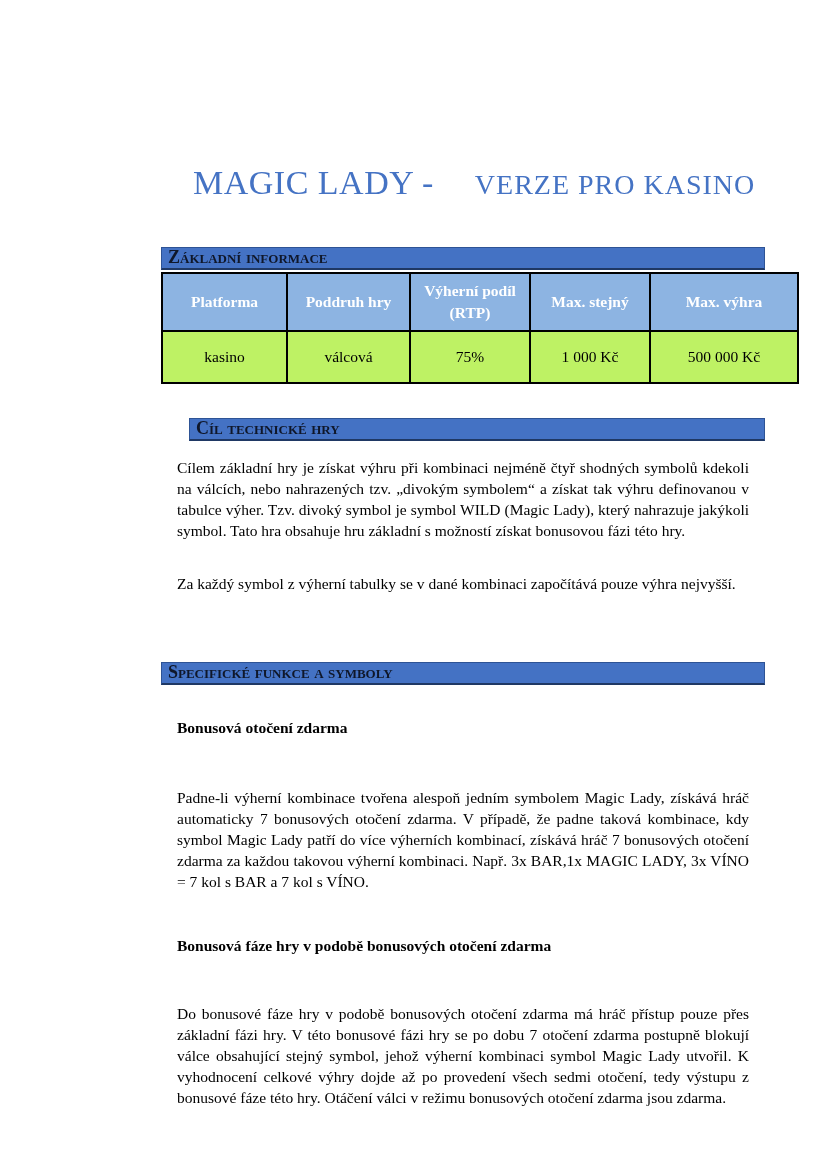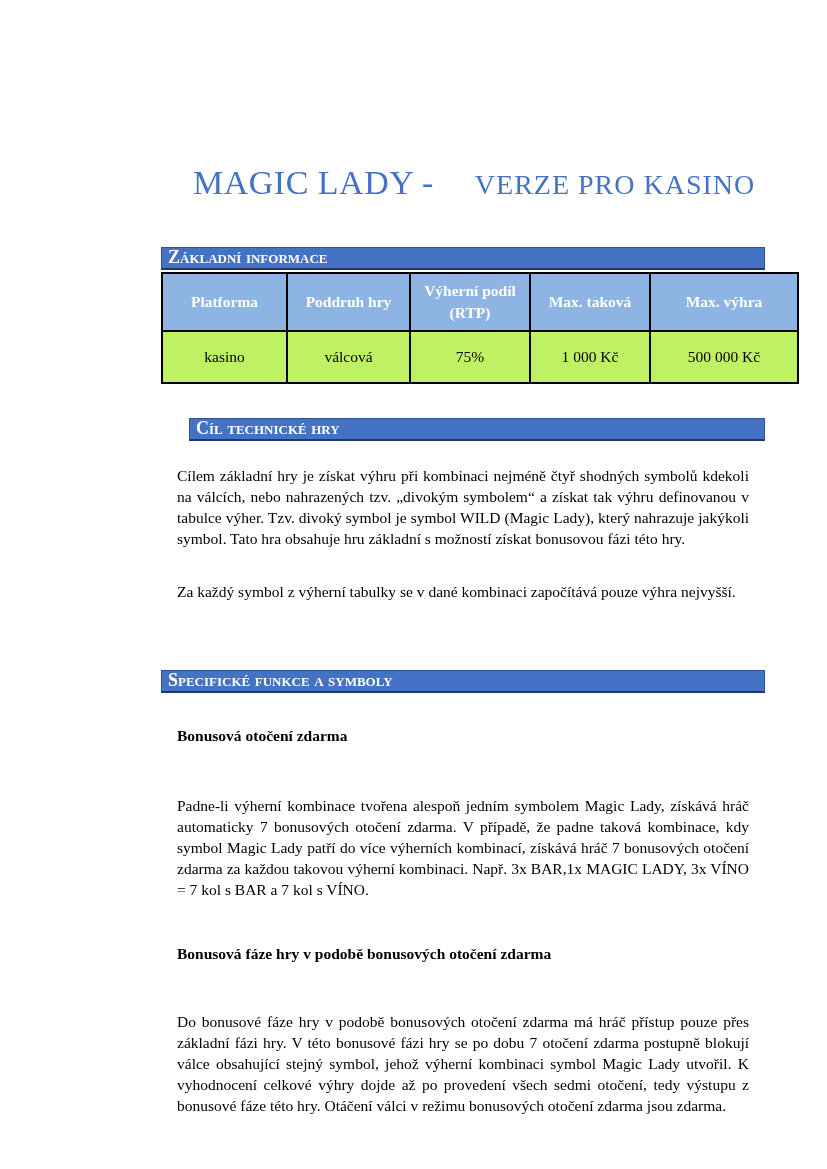--- a/index.html
+++ b/index.html
@@ -24,21 +24,21 @@
     line-height:45px;
     letter-spacing:0.5px;
     white-space:nowrap;
   }
   .doc-title .title-main { font-size:34px; }
   .doc-title .title-sub  { font-size:28px; letter-spacing:1px; }
   
   .section-bar {
     margin-top:24px;
     background:#4472C4;
-    color:#ffffff;
+    color:#0f172a;
     font-weight:bold;
     font-variant:small-caps;
     font-size:18px;
     line-height:19px;
     padding:0 0 1px 6px;
     border:1px solid #2E5395;
     border-bottom:2px solid #1F3864;
   }
   
   table.info-table {
@@ -64,21 +64,21 @@
   .info-table td {
     background:#bef264;
     height:41px;
   }
   
   .para {
     font-size:15.5px;
     line-height:21px;
     text-align:justify;
   }
-  .para.mt { margin-top:8px; }
+  .para.mt { margin-top:0; }
   .subhead {
     font-size:15.5px;
     font-weight:bold;
     line-height:21px;
   }
   
   .bar-goal        { margin-top:34px;margin-left:28px; }
   .bar-description { margin-top:43px; }
   .bar-features    { margin-top:52px; }
   .goal-p2         { margin-top:0; }
@@ -103,21 +103,21 @@
           <col style="width:123px">
           <col style="width:120px">
           <col style="width:120px">
           <col style="width:148px">
       </colgroup>
       <thead>
         <tr>
           <th>Platforma</th>
           <th>Poddruh hry</th>
           <th>Výherní podíl (RTP)</th>
-          <th>Max. taková</th>
+          <th>Max. stejný</th>
           <th>Max. výhra</th>
         </tr>
       </thead>
       <tbody>
         <tr>
           <td>kasino</td>
           <td>válcová</td>
           <td>75%</td>
           <td>1 000 Kč</td>
           <td>500 000 Kč</td>

